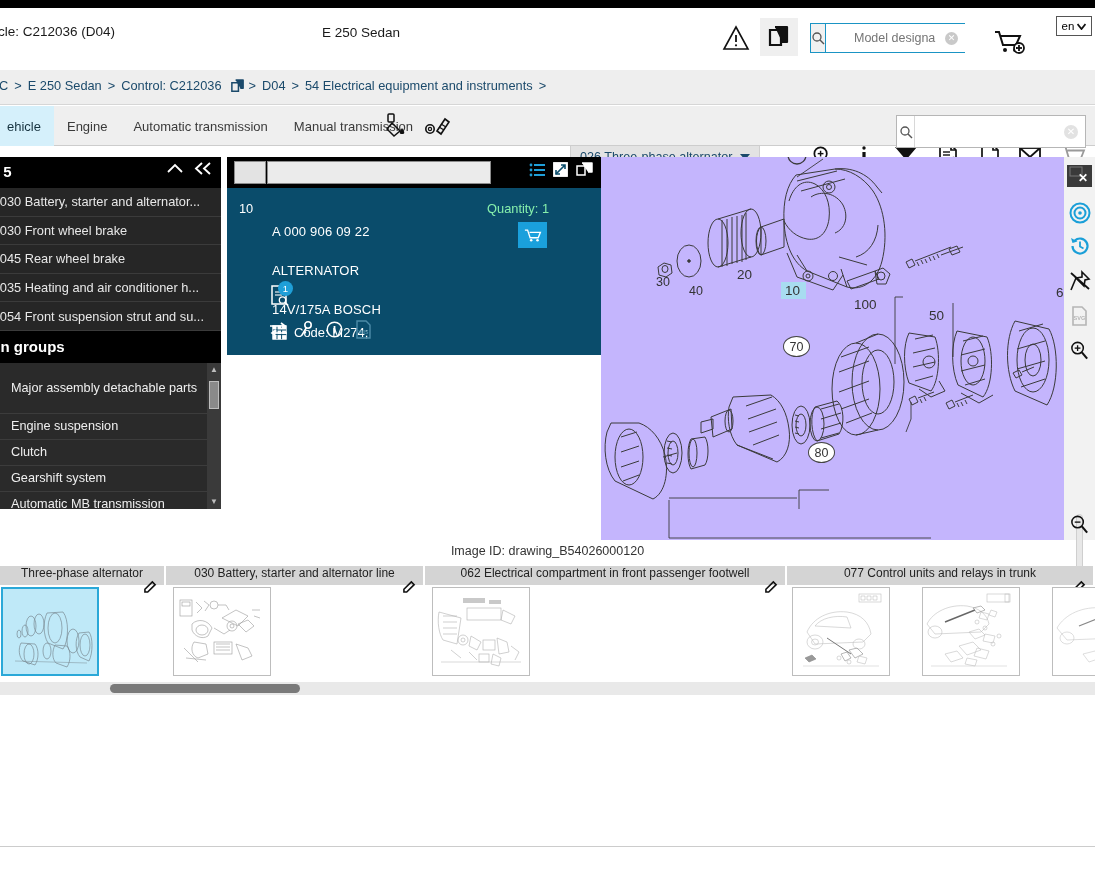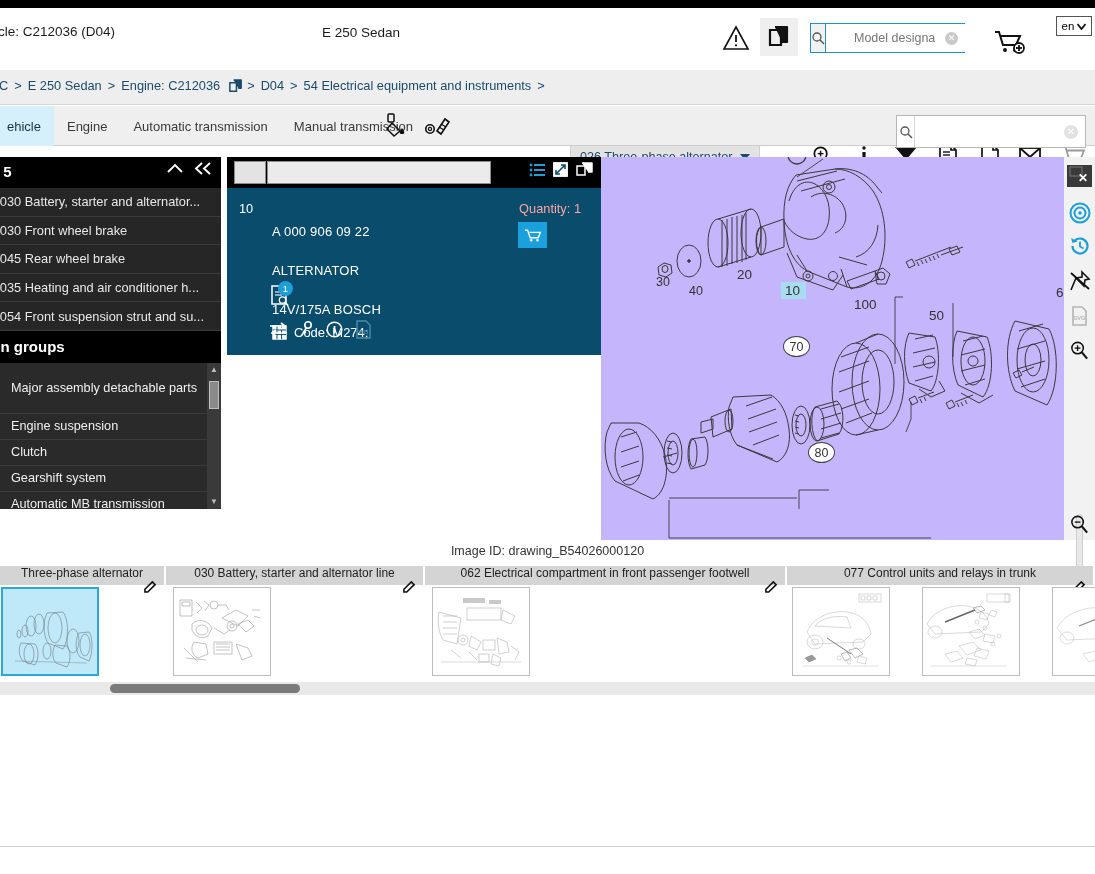--- a/index.html
+++ b/index.html
@@ -77,21 +77,21 @@
   .partpanel { position:absolute; left:227px; top:157px; width:374px; height:198px; background:#0a4c6b; }
   .pp-head { height:31px; background:#000; position:relative; display:flex; align-items:center; }
   .pp-box { position:absolute; left:7px; top:4px; width:32px; height:23px; background:#e3e3e3; border:1px solid #8c8c8c; cursor:pointer;}
   .pp-field { position:absolute; left:40px; top:4px; width:224px; height:23px; background:#ebebeb; border:1px solid #8c8c8c; cursor:text;}
   .pp-head-icons { position:absolute; right:8px; top:5px; display:flex; gap:8px; align-items:center; }
   .pp-body { position:relative; padding:10px 0 0 0; color:#e6f3f9; }
   .pp-pos { position:absolute; left:12px; top:13px; font-size:12.8px; color:#fff; }
   .pp-lines { position:absolute; left:45px; top:12px; }
   .pp-ln { font-size:13px; color:#ffffff; margin-bottom:8px; letter-spacing:.2px;margin-top:24px; }
   .pp-code { display:flex; align-items:center; gap:7px; font-size:13px; color:#fff; }
-  .pp-qty { position:absolute; right:20px; top:13px; font-size:12.8px; color:#fca5a5; white-space:nowrap; }
+  .pp-qty { position:absolute; right:52px; top:13px; font-size:12.8px; color:#86efac; white-space:nowrap; }
   .pp-cart { position:absolute; right:54px; top:34px; width:29px; height:26px; background:#1aa0dc; display:flex; align-items:center; justify-content:center; cursor:pointer; }
   .pp-doc { position:absolute; left:270px; top:285px; }
   .pp-badge { position:absolute; left:278px; top:281px; width:15px; height:15px; border-radius:50%; background:#1f9fd8; color:#fff; font-size:9.5px; line-height:15px; text-align:center; }
   .pp-actions { position:absolute; left:269px; top:320px; display:flex; gap:12px; align-items:center; }
 
   
   .drawing { position:absolute; left:601px; top:157px; width:463px; height:383px; background:#c4b5fd; }
   .drawing svg { position:absolute; left:0; top:0; }
   .hl-10 { position:absolute; left:180px; top:125px; width:25px; height:17px; background:#a8dcf0; }
 
@@ -177,21 +177,21 @@
         </svg>
     </div>
   </div>
 
   <div class="crumb-bar">
     <div class="crumbs">
       <span class="c">C</span>
       <span class="sep">&gt;</span>
       <span class="c">E 250 Sedan</span>
       <span class="sep">&gt;</span>
-      <span class="c">Engine: C212036</span>
+      <span class="c">Control: C212036</span>
       <span style="margin:0 3px;display:flex;">
         <svg class="ico" width="15" height="15" viewBox="0 0 16 16">
           <path d="M2 5 h7 v9 h-7 z" fill="none" stroke="#1b4a6b" stroke-width="1.6"></path>
           <path d="M6 2 h8 v9 h-3" fill="#1b4a6b" stroke="#1b4a6b" stroke-width="1.6" stroke-linejoin="round"></path>
         </svg>
       </span>
       <span class="sep">&gt;</span>
       <span class="c">D04</span>
       <span class="sep">&gt;</span>
       <span class="c">54 Electrical equipment and instruments</span>

